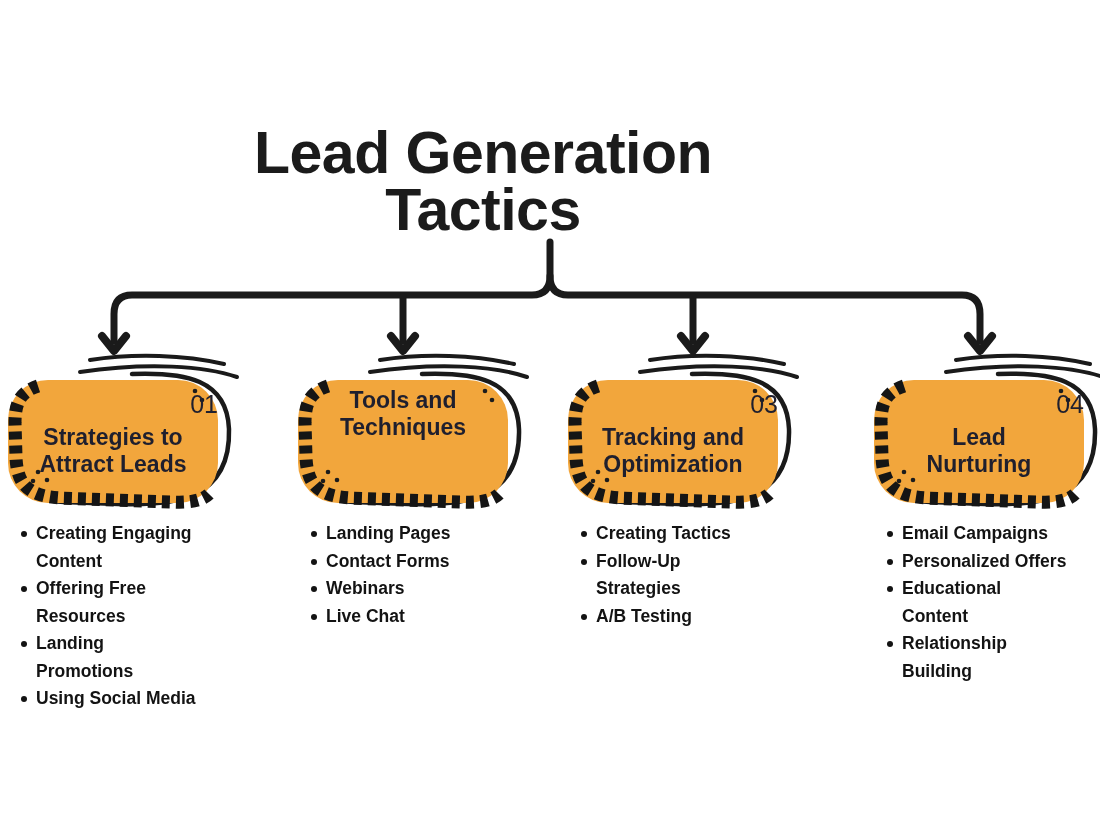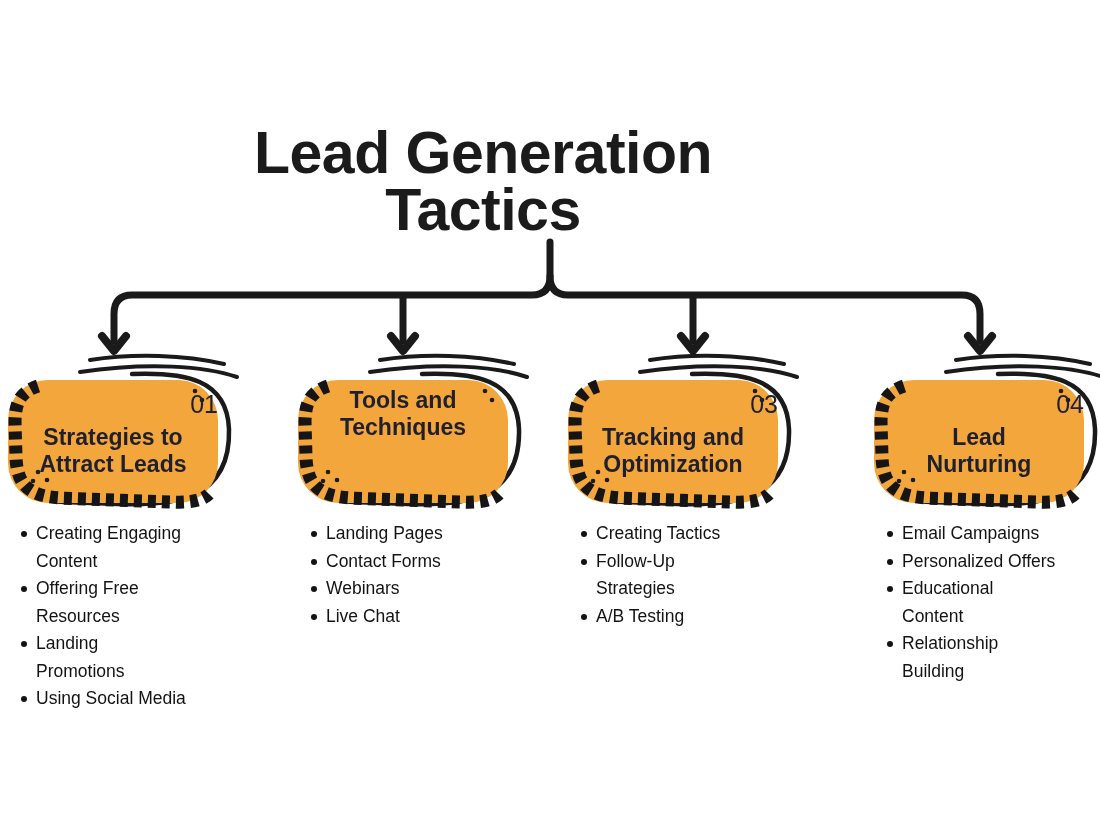--- a/index.html
+++ b/index.html
@@ -23,21 +23,21 @@
   .outline{fill:none;stroke:var(--ink);stroke-width:4.5;stroke-linecap:round;}
   .boxfill{fill:var(--accent);}
   .band{fill:none;stroke:#151515;stroke-width:13;stroke-dasharray:8 6;stroke-linecap:butt;}
   .crumb{fill:#1c1c1c;}
   .card-label{position:absolute;left:8px;top:33px;width:210px;text-align:center;color:var(--boxtext);}
   .num{font-weight:400;font-size:25px;line-height:37px;text-align:right;}
   .ctitle{font-weight:700;font-size:23px;line-height:26.5px;margin-top:1px;white-space:pre-line;}
   .list{margin:2px 0 0 0;padding:0 0 0 21px;list-style:none;}
   .item{display:grid;grid-template-columns:15px 1fr;}
   .dot{width:6px;height:6px;border-radius:50%;background:var(--listink);margin-top:11px;}
-  .itext{font-weight:400;font-size:17.5px;line-height:27.5px;color:var(--listink);white-space:pre-line;}
+  .itext{font-weight:700;font-size:17.5px;line-height:27.5px;color:var(--listink);white-space:pre-line;}
 </style>
 </head>
 <body>
 
 <div class="stage">
 
   <h1 class="page-title">Lead Generation
 Tactics</h1>
 
   <svg class="connector" viewBox="0 0 1100 120">

